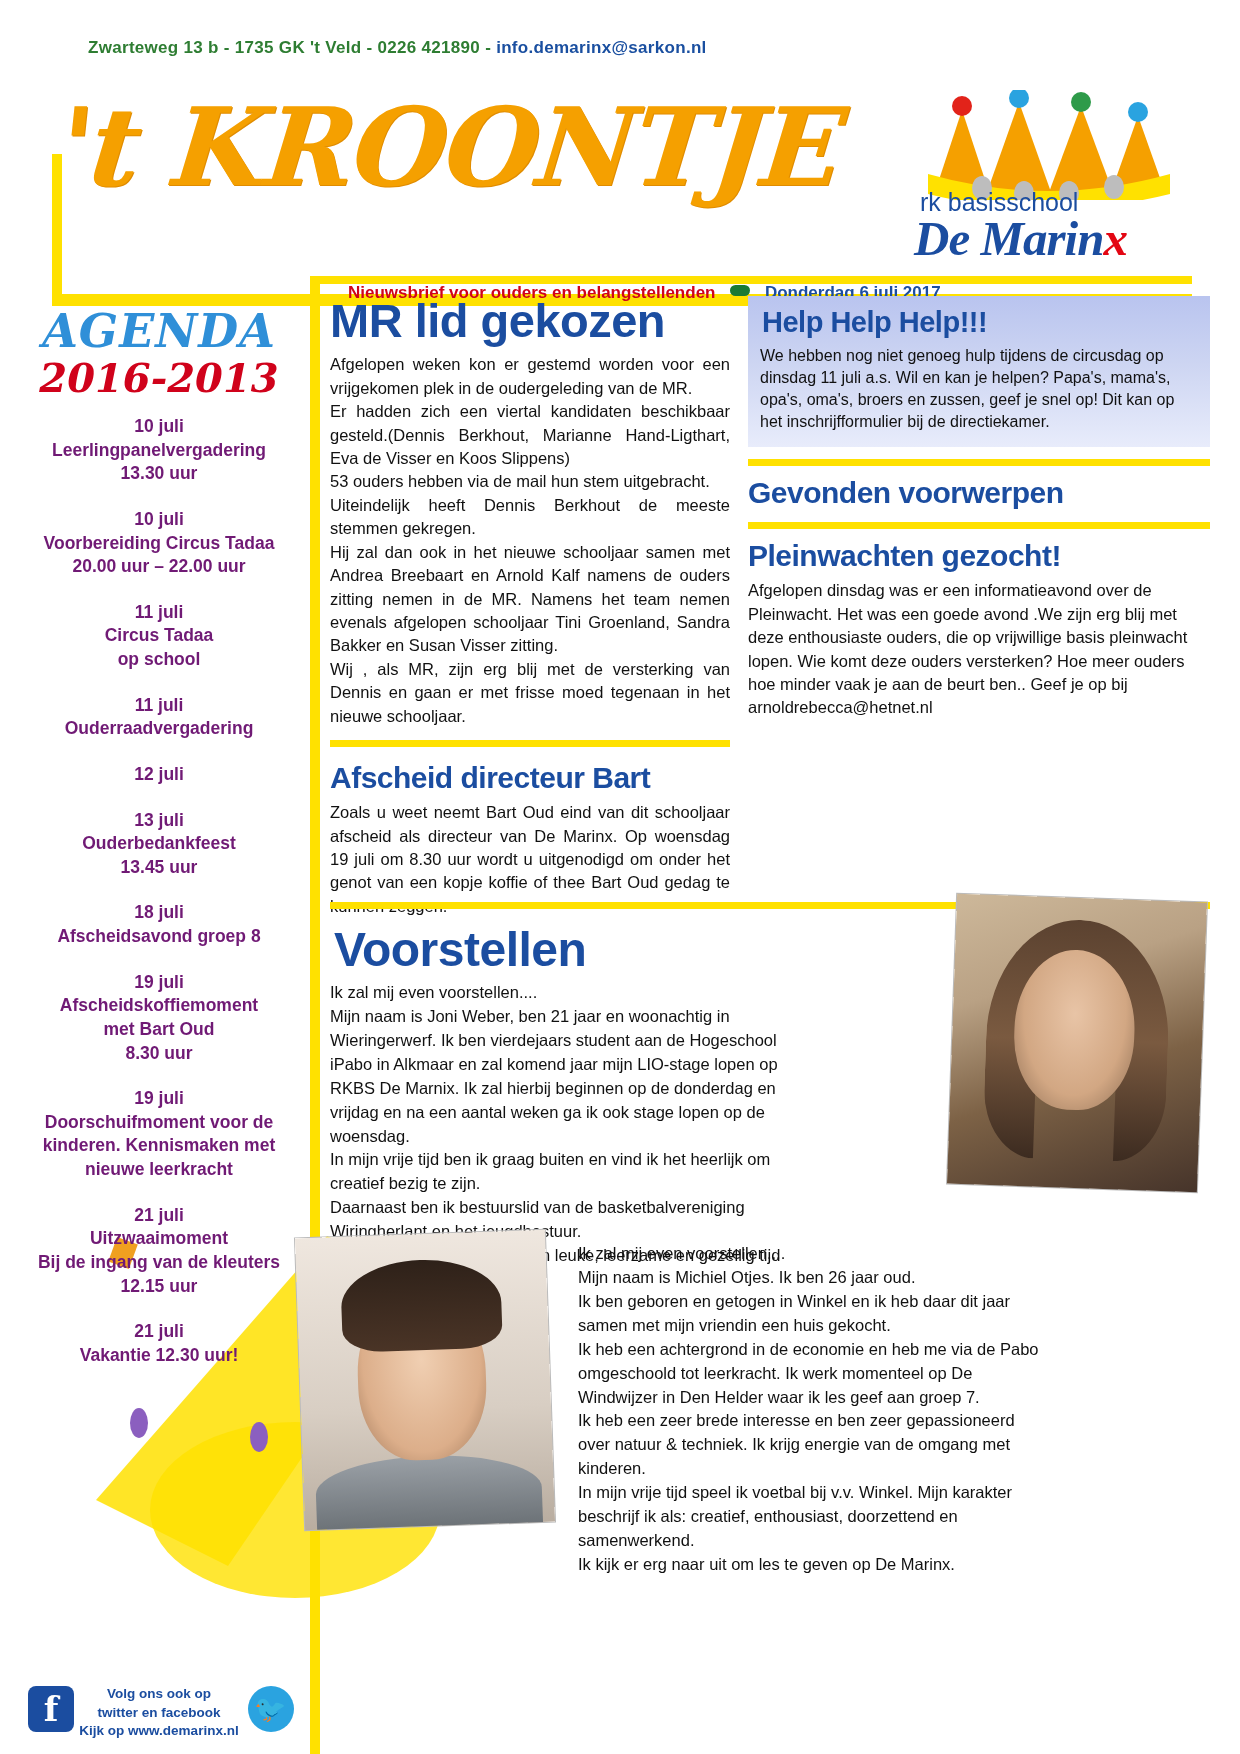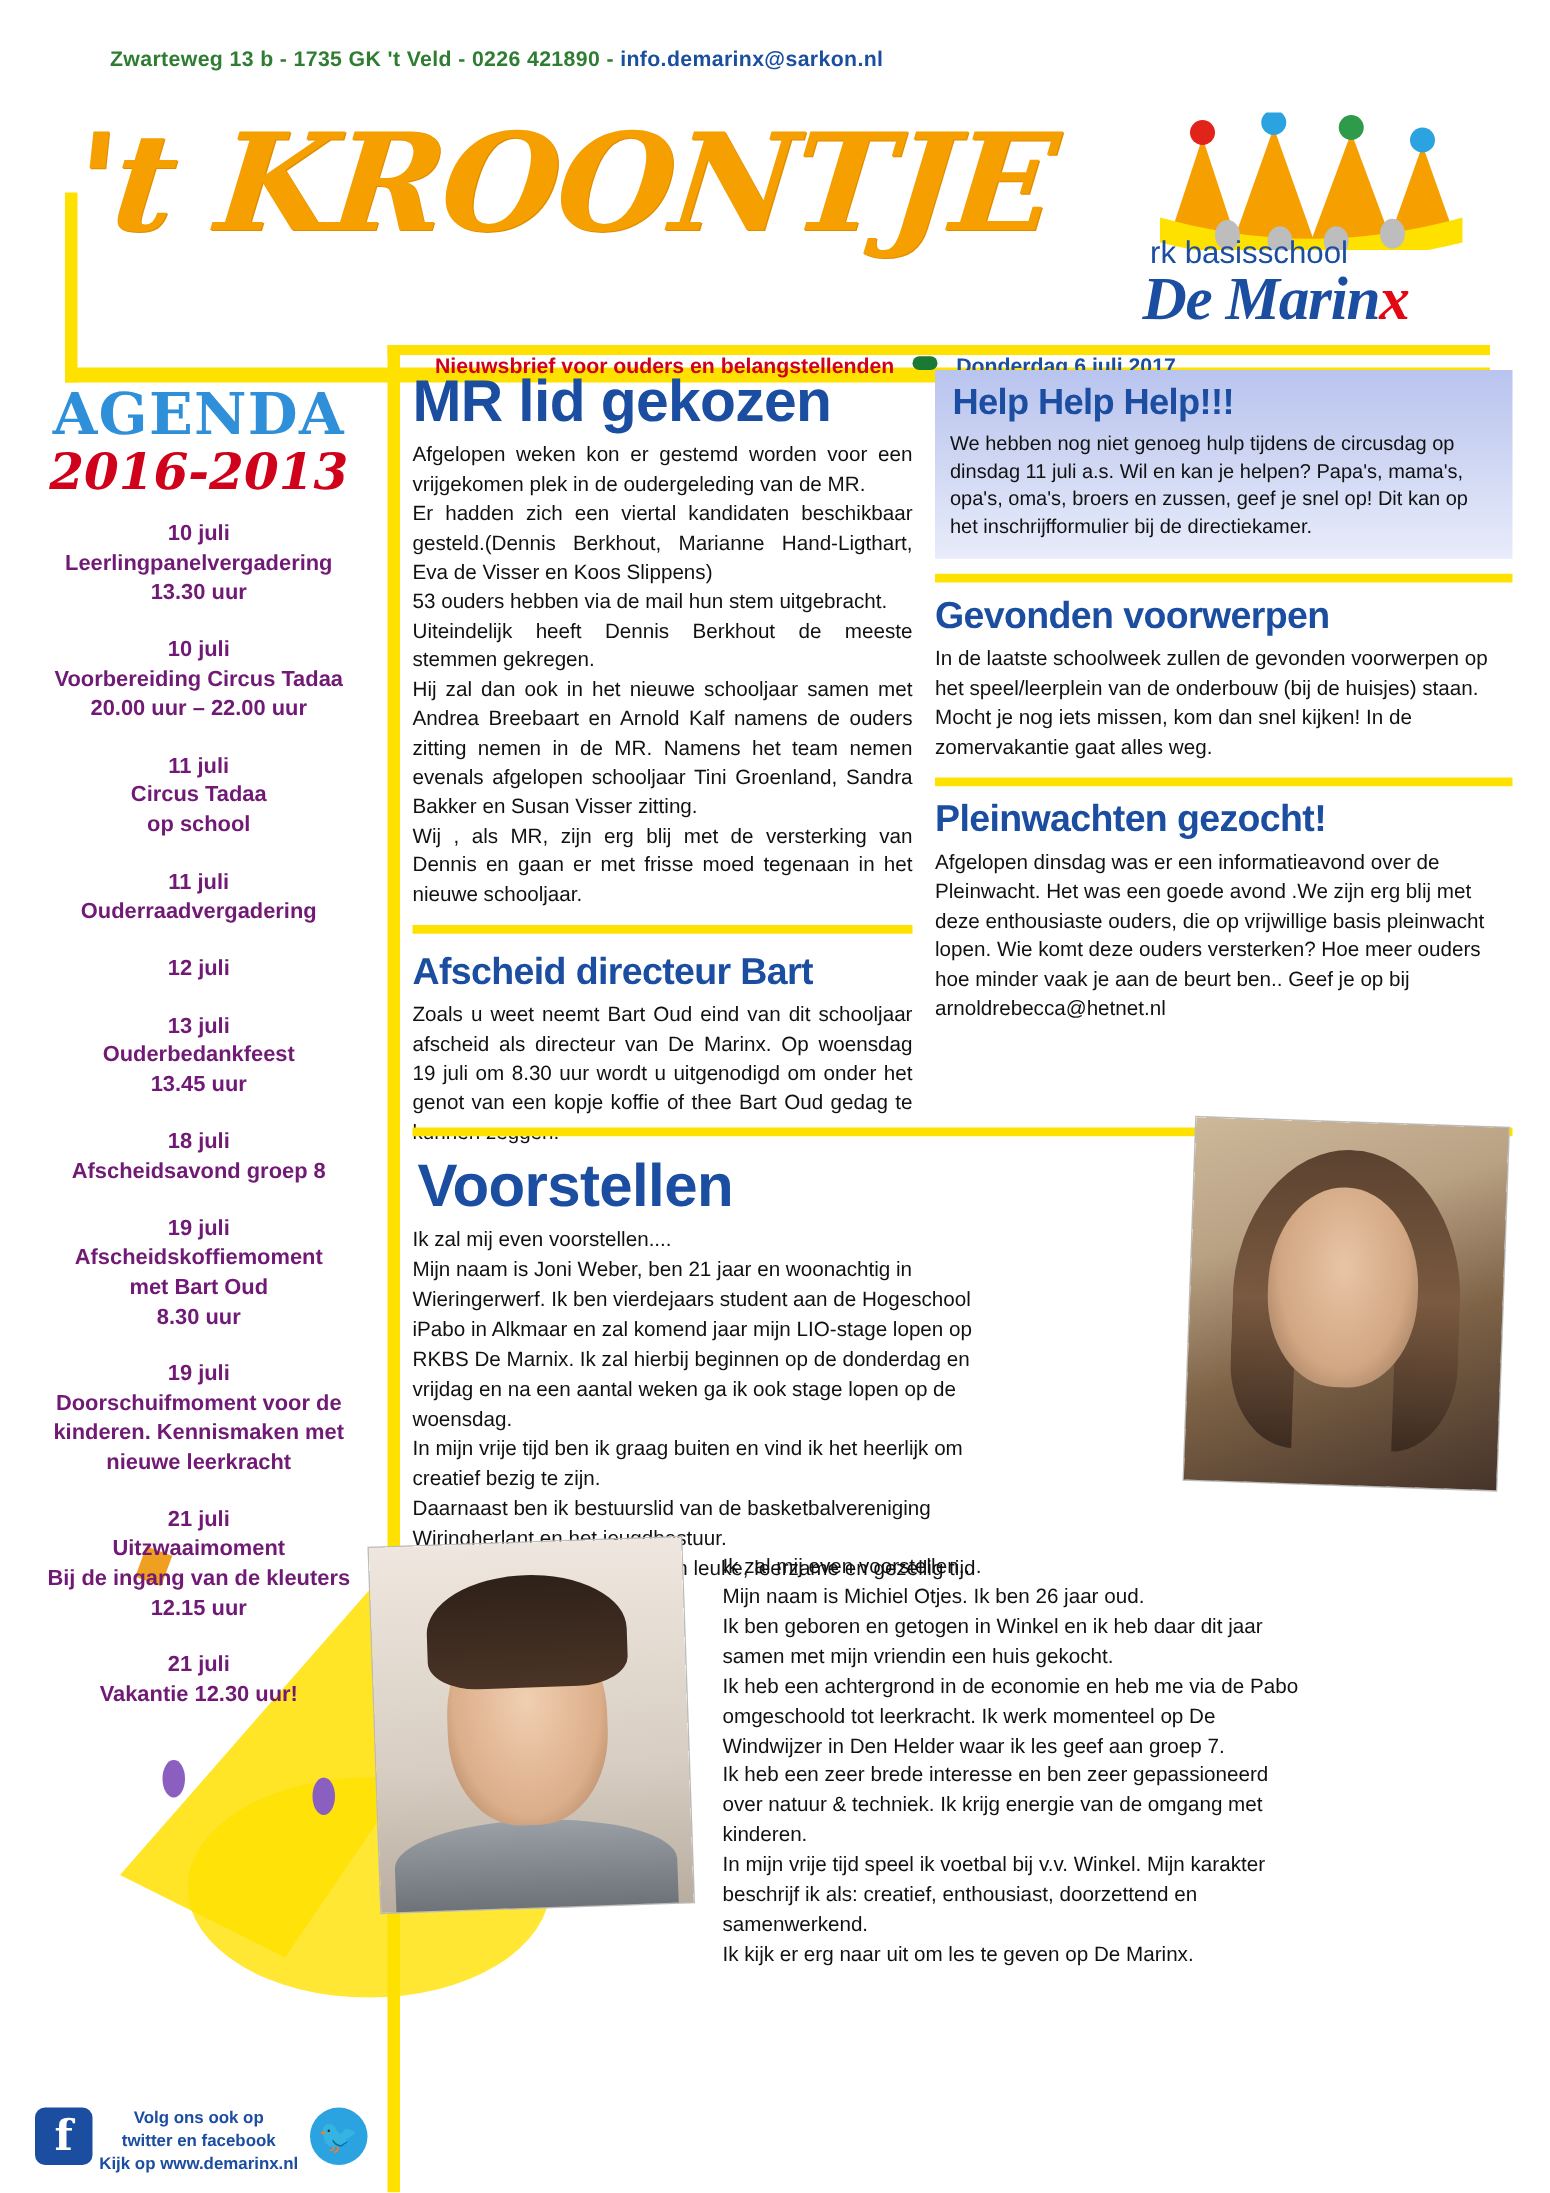--- a/index.html
+++ b/index.html
@@ -67,21 +67,21 @@
     display:inline-block; width:20px; height:11px;
     background:#1a7a34; border-radius:6px; margin:0 10px; vertical-align:2px;
   }
 
   
   .agenda-col {
     position:absolute; left:0px; top:300px; width:318px; height:1454px;
   }
   .agenda-title {
     font-family:"DejaVu Serif", serif;
-    font-size:46px; font-weight:bold; 
+    font-size:46px; font-weight:bold; font-style:italic;
     color:#2f8fd8; text-align:center; margin-top:4px;
     letter-spacing:1px;
   }
   .agenda-years {
     font-family:"DejaVu Serif", serif;
     font-size:40px; font-weight:bold; font-style:italic;
     color:#d0021b; text-align:center; margin-top:-4px; letter-spacing:0px;
   }
   .agenda-list { margin-top:14px; text-align:center; }
   .agenda-item { margin-bottom:22px; color:#701a75; font-weight:bold; font-size:17.5px; line-height:1.35; padding:0 16px;}
@@ -344,21 +344,20 @@
     <div class="body-text" style="white-space:pre-line">Zoals u weet neemt Bart Oud eind van dit schooljaar afscheid als directeur van De Marinx. Op woensdag 19 juli om 8.30 uur wordt u uitgenodigd om onder het genot van een kopje koffie of thee Bart Oud gedag te kunnen zeggen.</div>
   </div>
 
   <div class="col-right">
     <div class="help-box">
       <div class="h-blue help-head">Help Help Help!!!</div>
       <div class="help-text" style="white-space:pre-line">We hebben nog niet genoeg hulp tijdens de circusdag op dinsdag 11 juli a.s. Wil en kan je helpen? Papa's, mama's, opa's, oma's, broers en zussen, geef je snel op! Dit kan op het inschrijfformulier bij de directiekamer.</div>
     </div>
     <div class="rule"></div>
     <div class="h-blue sec-head">Gevonden voorwerpen</div>
-    <div class="body-text" style="white-space:pre-line;text-align:left">In de laatste schoolweek zullen de gevonden voorwerpen op het speel/leerplein van de onderbouw (bij de huisjes) staan. Mocht je nog iets missen, kom dan snel kijken! In de zomervakantie gaat alles weg.</div>
     <div class="rule"></div>
     <div class="h-blue sec-head">Pleinwachten gezocht!</div>
     <div class="body-text" style="white-space:pre-line;text-align:left">Afgelopen dinsdag was er een informatieavond over de Pleinwacht. Het was een goede avond .We zijn erg blij met deze enthousiaste ouders, die op vrijwillige basis pleinwacht lopen. Wie komt deze ouders versterken? Hoe meer ouders hoe minder vaak je aan de beurt ben.. Geef je op bij arnoldrebecca@hetnet.nl</div>
   </div>
 
   <div style="position:absolute;left:0;top:606px;width:880px;height:7px;background:#FFE100"></div>
 
   <div class="voorstellen">
     <div class="h-blue v-head">Voorstellen</div>
     <div class="v-text" style="white-space:pre-line">Ik zal mij even voorstellen....

